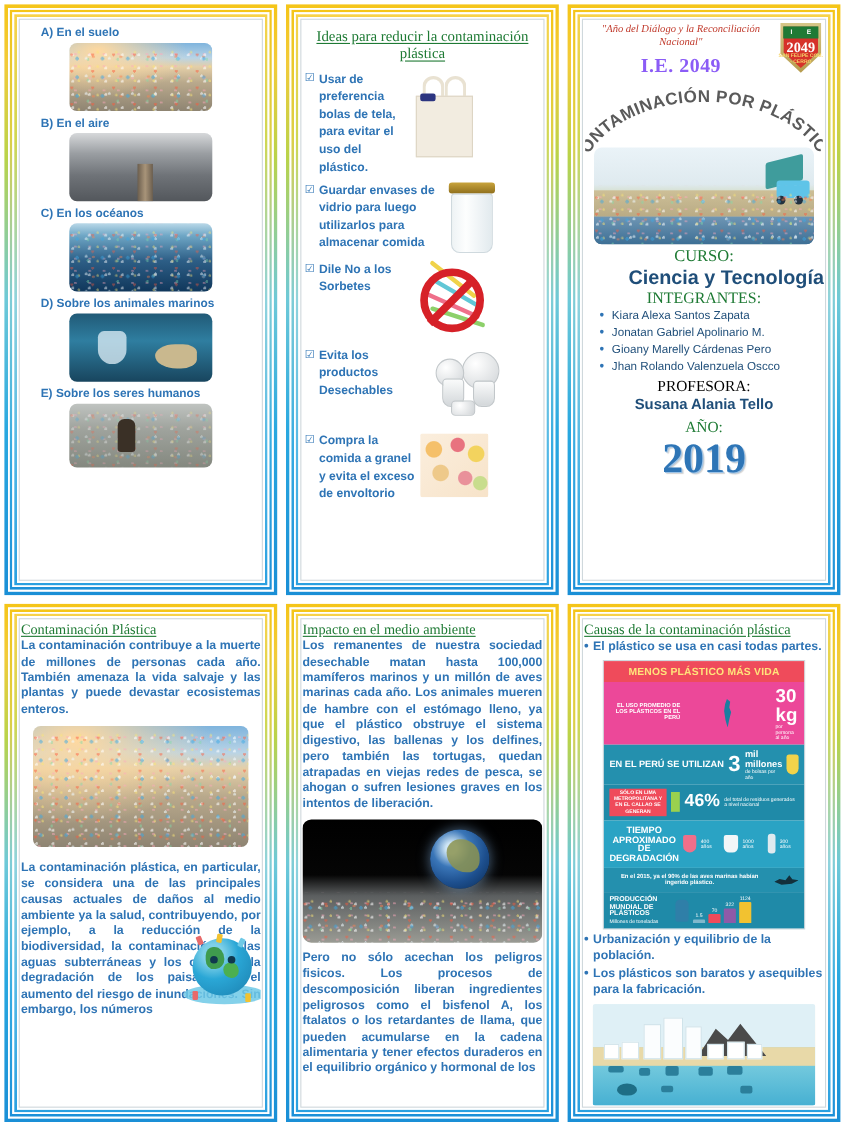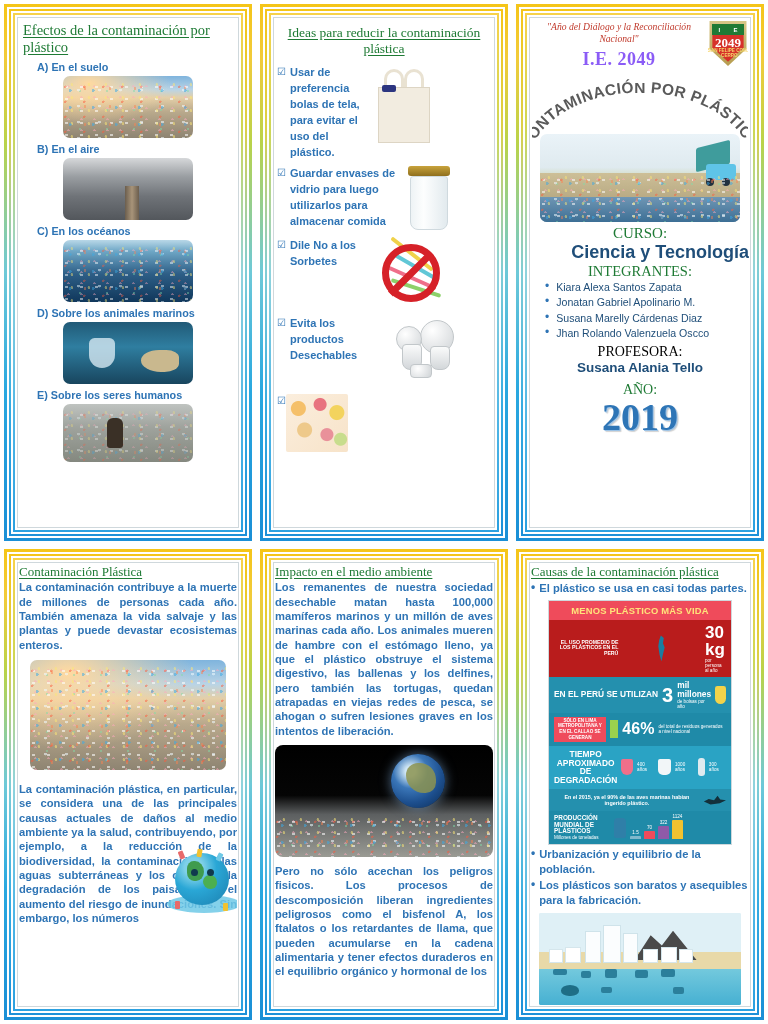--- a/index.html
+++ b/index.html
@@ -199,21 +199,21 @@
     line-height: 1.05;
   }
   
   .b-title { margin-bottom: 1px; font-size: 13px; }
   .b-para { margin-top: 1px; }
   .b-bullet { display: flex; gap: 4px; color: #2e74b5; font-weight: bold; font-size: 11.2px; line-height: 1.3; margin-top: 2px; }
   
   .info { width: 184px; margin: 4px auto 0 auto; border: 1px solid #cfd8dc; }
   .info-h { background: #ef4b5b; color: #ffe37a; font-weight: bold; font-size: 9.4px; text-align: center; padding: 4px 2px; letter-spacing: .2px; }
   .info-r { display: flex; align-items: center; gap: 4px; padding: 4px 5px; color: #fff; }
-  .r1 { background: #b91c1c; gap: 38px; }
+  .r1 { background: #ec4899; gap: 38px; }
   .r2 { background: #2490ae; }
   .r3 { background: #1f8aa8; }
   .r4 { background: #2aa3c4; }
   .r5 { background: #2490ae; }
   .r6 { background: #1f8aa8; }
   .ti { font-size: 5.2px; font-weight: bold; line-height: 1.15; text-align: right; }
   .big { font-size: 17px; font-weight: bold; line-height: 1; }
   .mid { font-size: 8.4px; font-weight: bold; line-height: 1.05; }
   .sm { font-size: 4.6px; line-height: 1.1; }
   .redchip { background: #ef4b5b; color: #fff; font-size: 4.6px; font-weight: bold; padding: 1px 2px; line-height: 1.25; text-align: center; }
@@ -254,21 +254,20 @@
 
 <div class="brochure">
 
   <div class="panel">
     <div class="frame-outer"></div>
     <div class="frame-mid"></div>
     <div class="frame-inner"></div>
     <div class="frame-thin"></div>
     <div class="content">
 
-      <div class="head-green p1-title">Efectos de la contaminación por plástico</div>
 
       <div class="label-blue p1-item">A) En el suelo</div>
       <div class="ph img-landfill" style="width:130px;height:62px;">
         <div class="noise"></div>
       </div>
 
       <div class="label-blue p1-item">B)  En el aire</div>
       <div class="ph img-smoke" style="width:130px;height:62px;">
         <div style="position:absolute;left:48%;bottom:0;width:14px;height:34px;background:linear-gradient(90deg,#6b5e4e,#a89479,#6b5e4e);"></div>
       </div>
@@ -350,20 +349,21 @@
             <div class="plate" style="left:6px;top:10px;width:26px;height:26px;"></div>
             <div class="cup" style="left:12px;top:28px;width:20px;height:26px;"></div>
             <div class="cup" style="left:40px;top:30px;width:20px;height:24px;"></div>
             <div class="plate" style="left:20px;top:48px;width:22px;height:14px;border-radius:4px;"></div>
           </div>
         </div>
       </div>
 
       <div class="tip-row" style="margin-top:12px;">
         <span class="chk">☑</span>
+        <div class="tip-text label-blue" style="max-width:96px;line-height:1.45;">Compra la comida a granel y evita el exceso de envoltorio</div>
         <div class="tip-art">
           <div class="food"></div>
         </div>
       </div>
 
     </div>
   </div>
 
   <div class="panel">
     <div class="frame-outer"></div>
@@ -420,21 +420,21 @@
       <div class="member">
         <span class="dot">•</span>
         <span>Kiara Alexa Santos Zapata</span>
       </div>
       <div class="member">
         <span class="dot">•</span>
         <span>Jonatan Gabriel Apolinario  M.</span>
       </div>
       <div class="member">
         <span class="dot">•</span>
-        <span>Susana Marelly Cárdenas Diaz</span>
+        <span>Gioany Marelly Cárdenas Pero</span>
       </div>
       <div class="member">
         <span class="dot">•</span>
         <span>Jhan Rolando Valenzuela Oscco</span>
       </div>
 
       <div class="prof-lbl">PROFESORA:</div>
       <div class="prof-val">Susana Alania Tello</div>
 
       <div class="anio-lbl">AÑO:</div>

